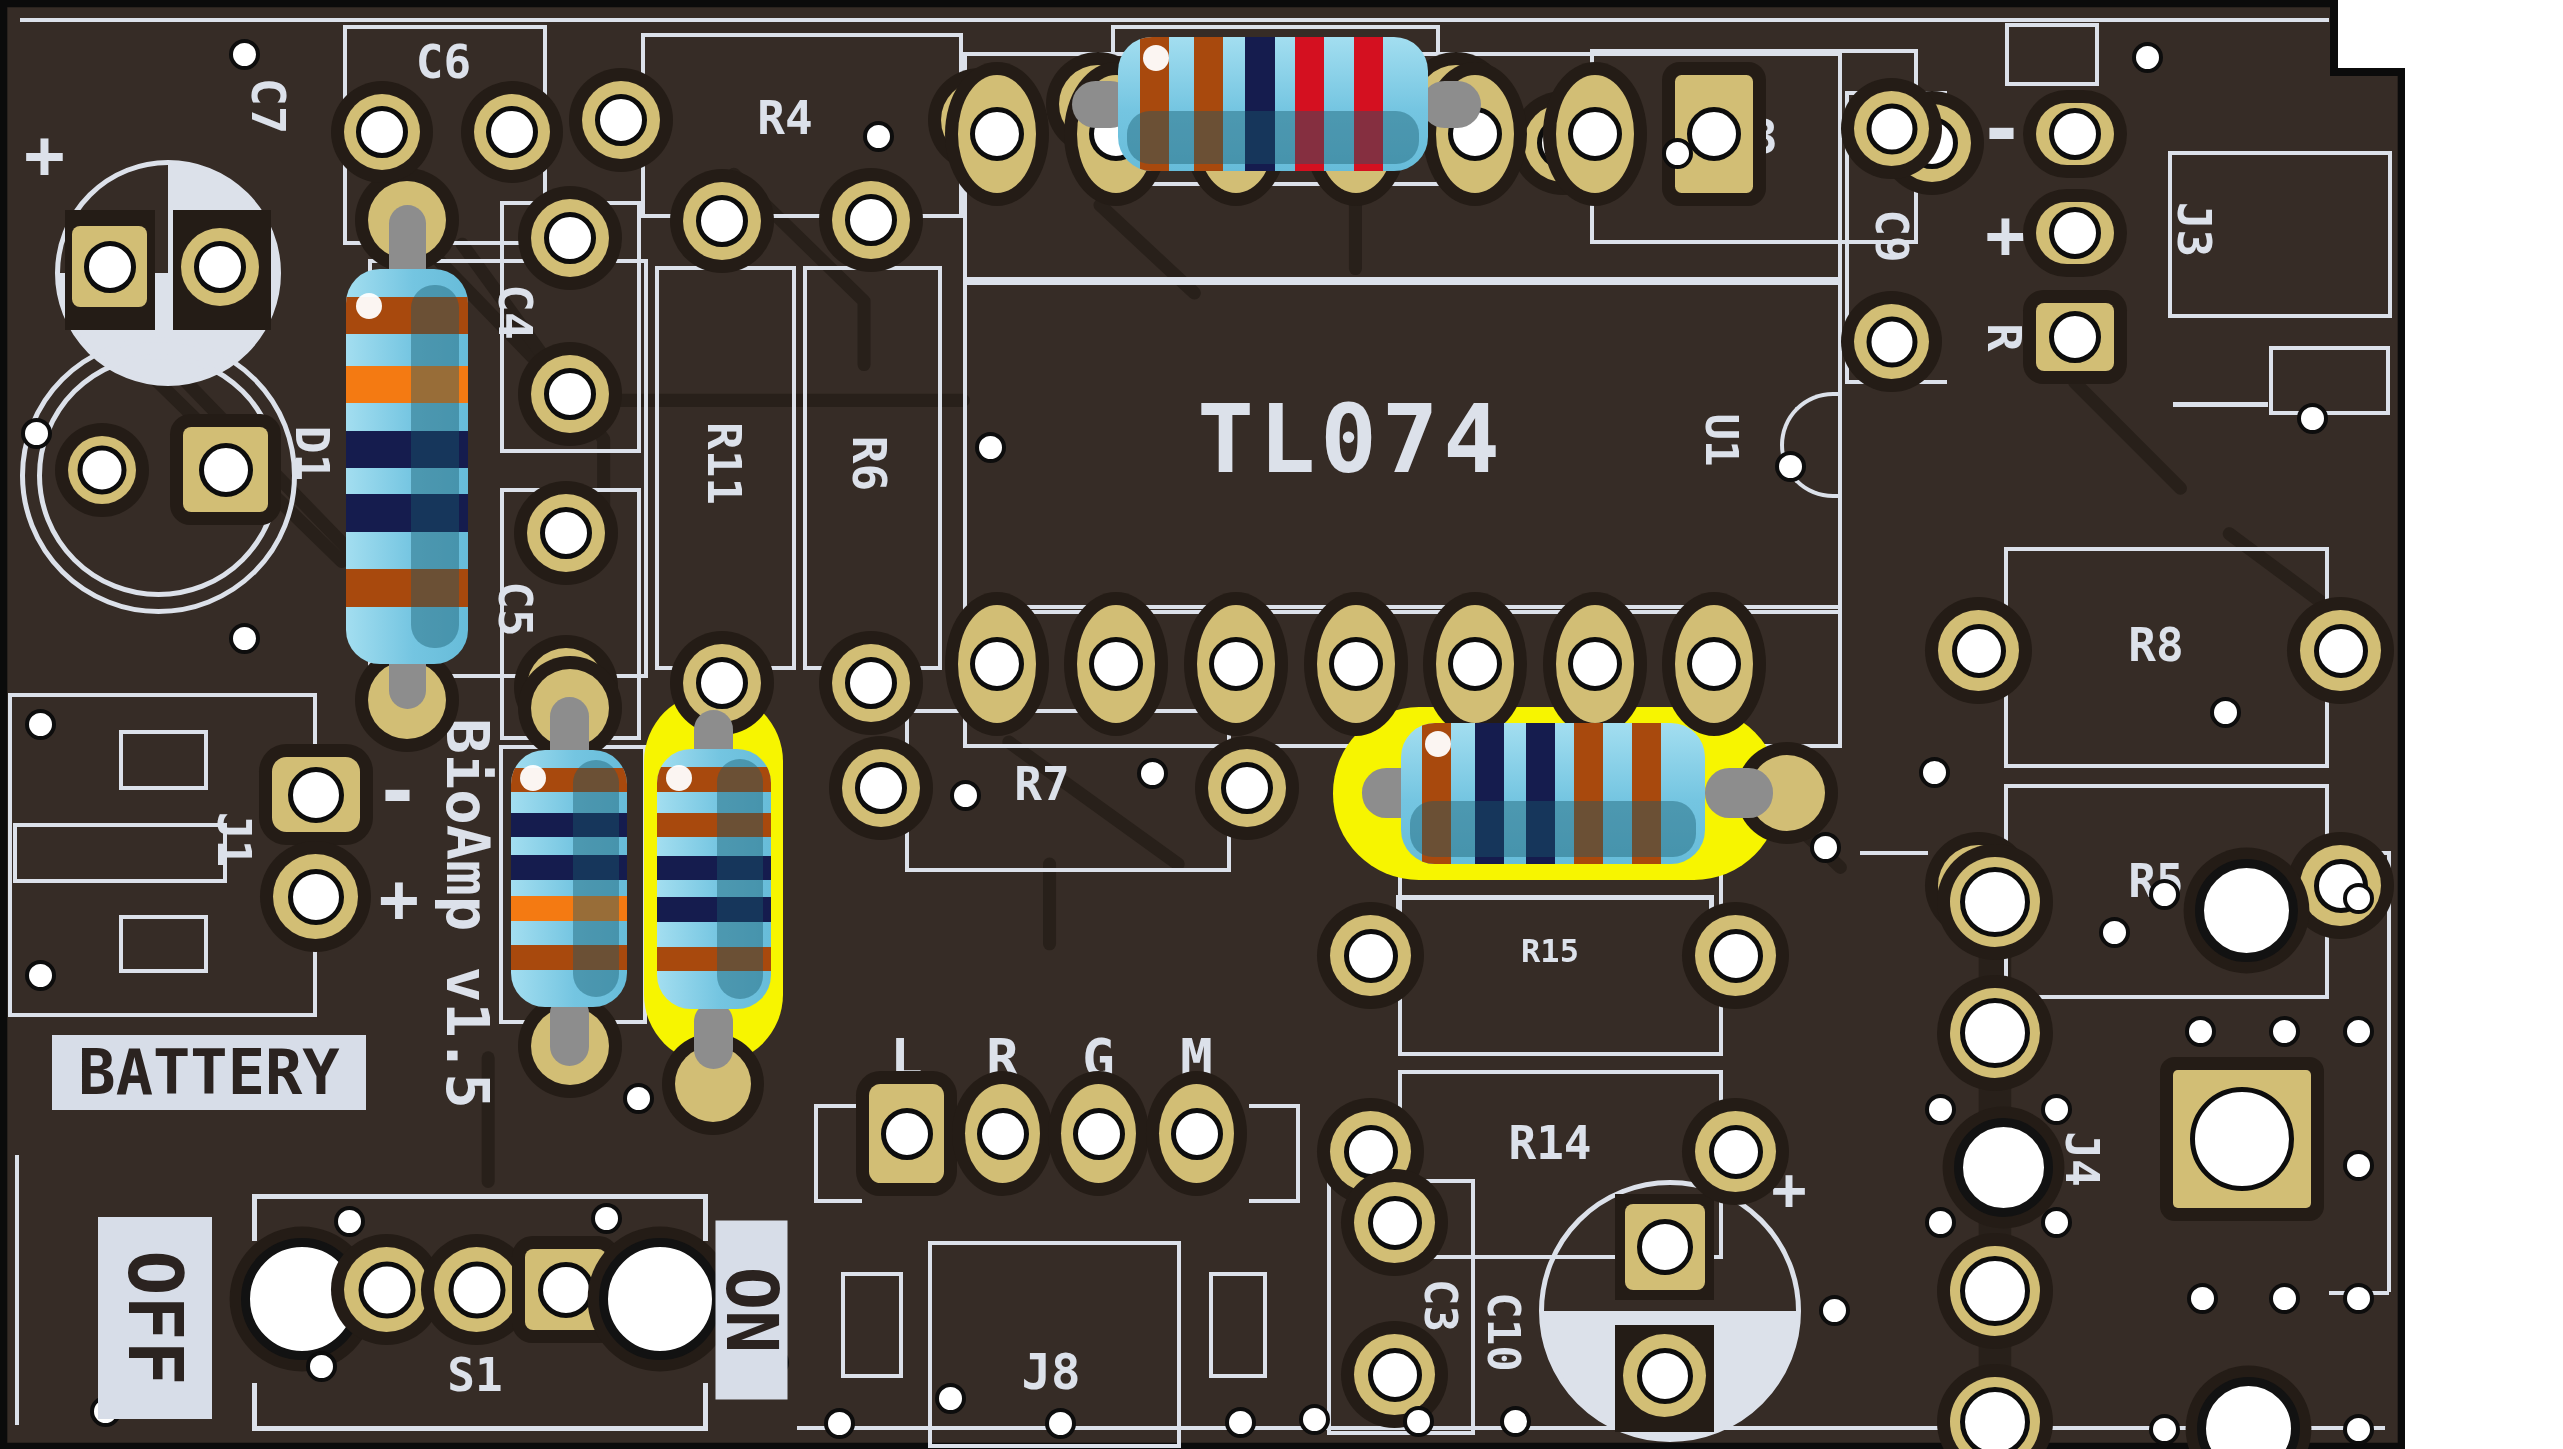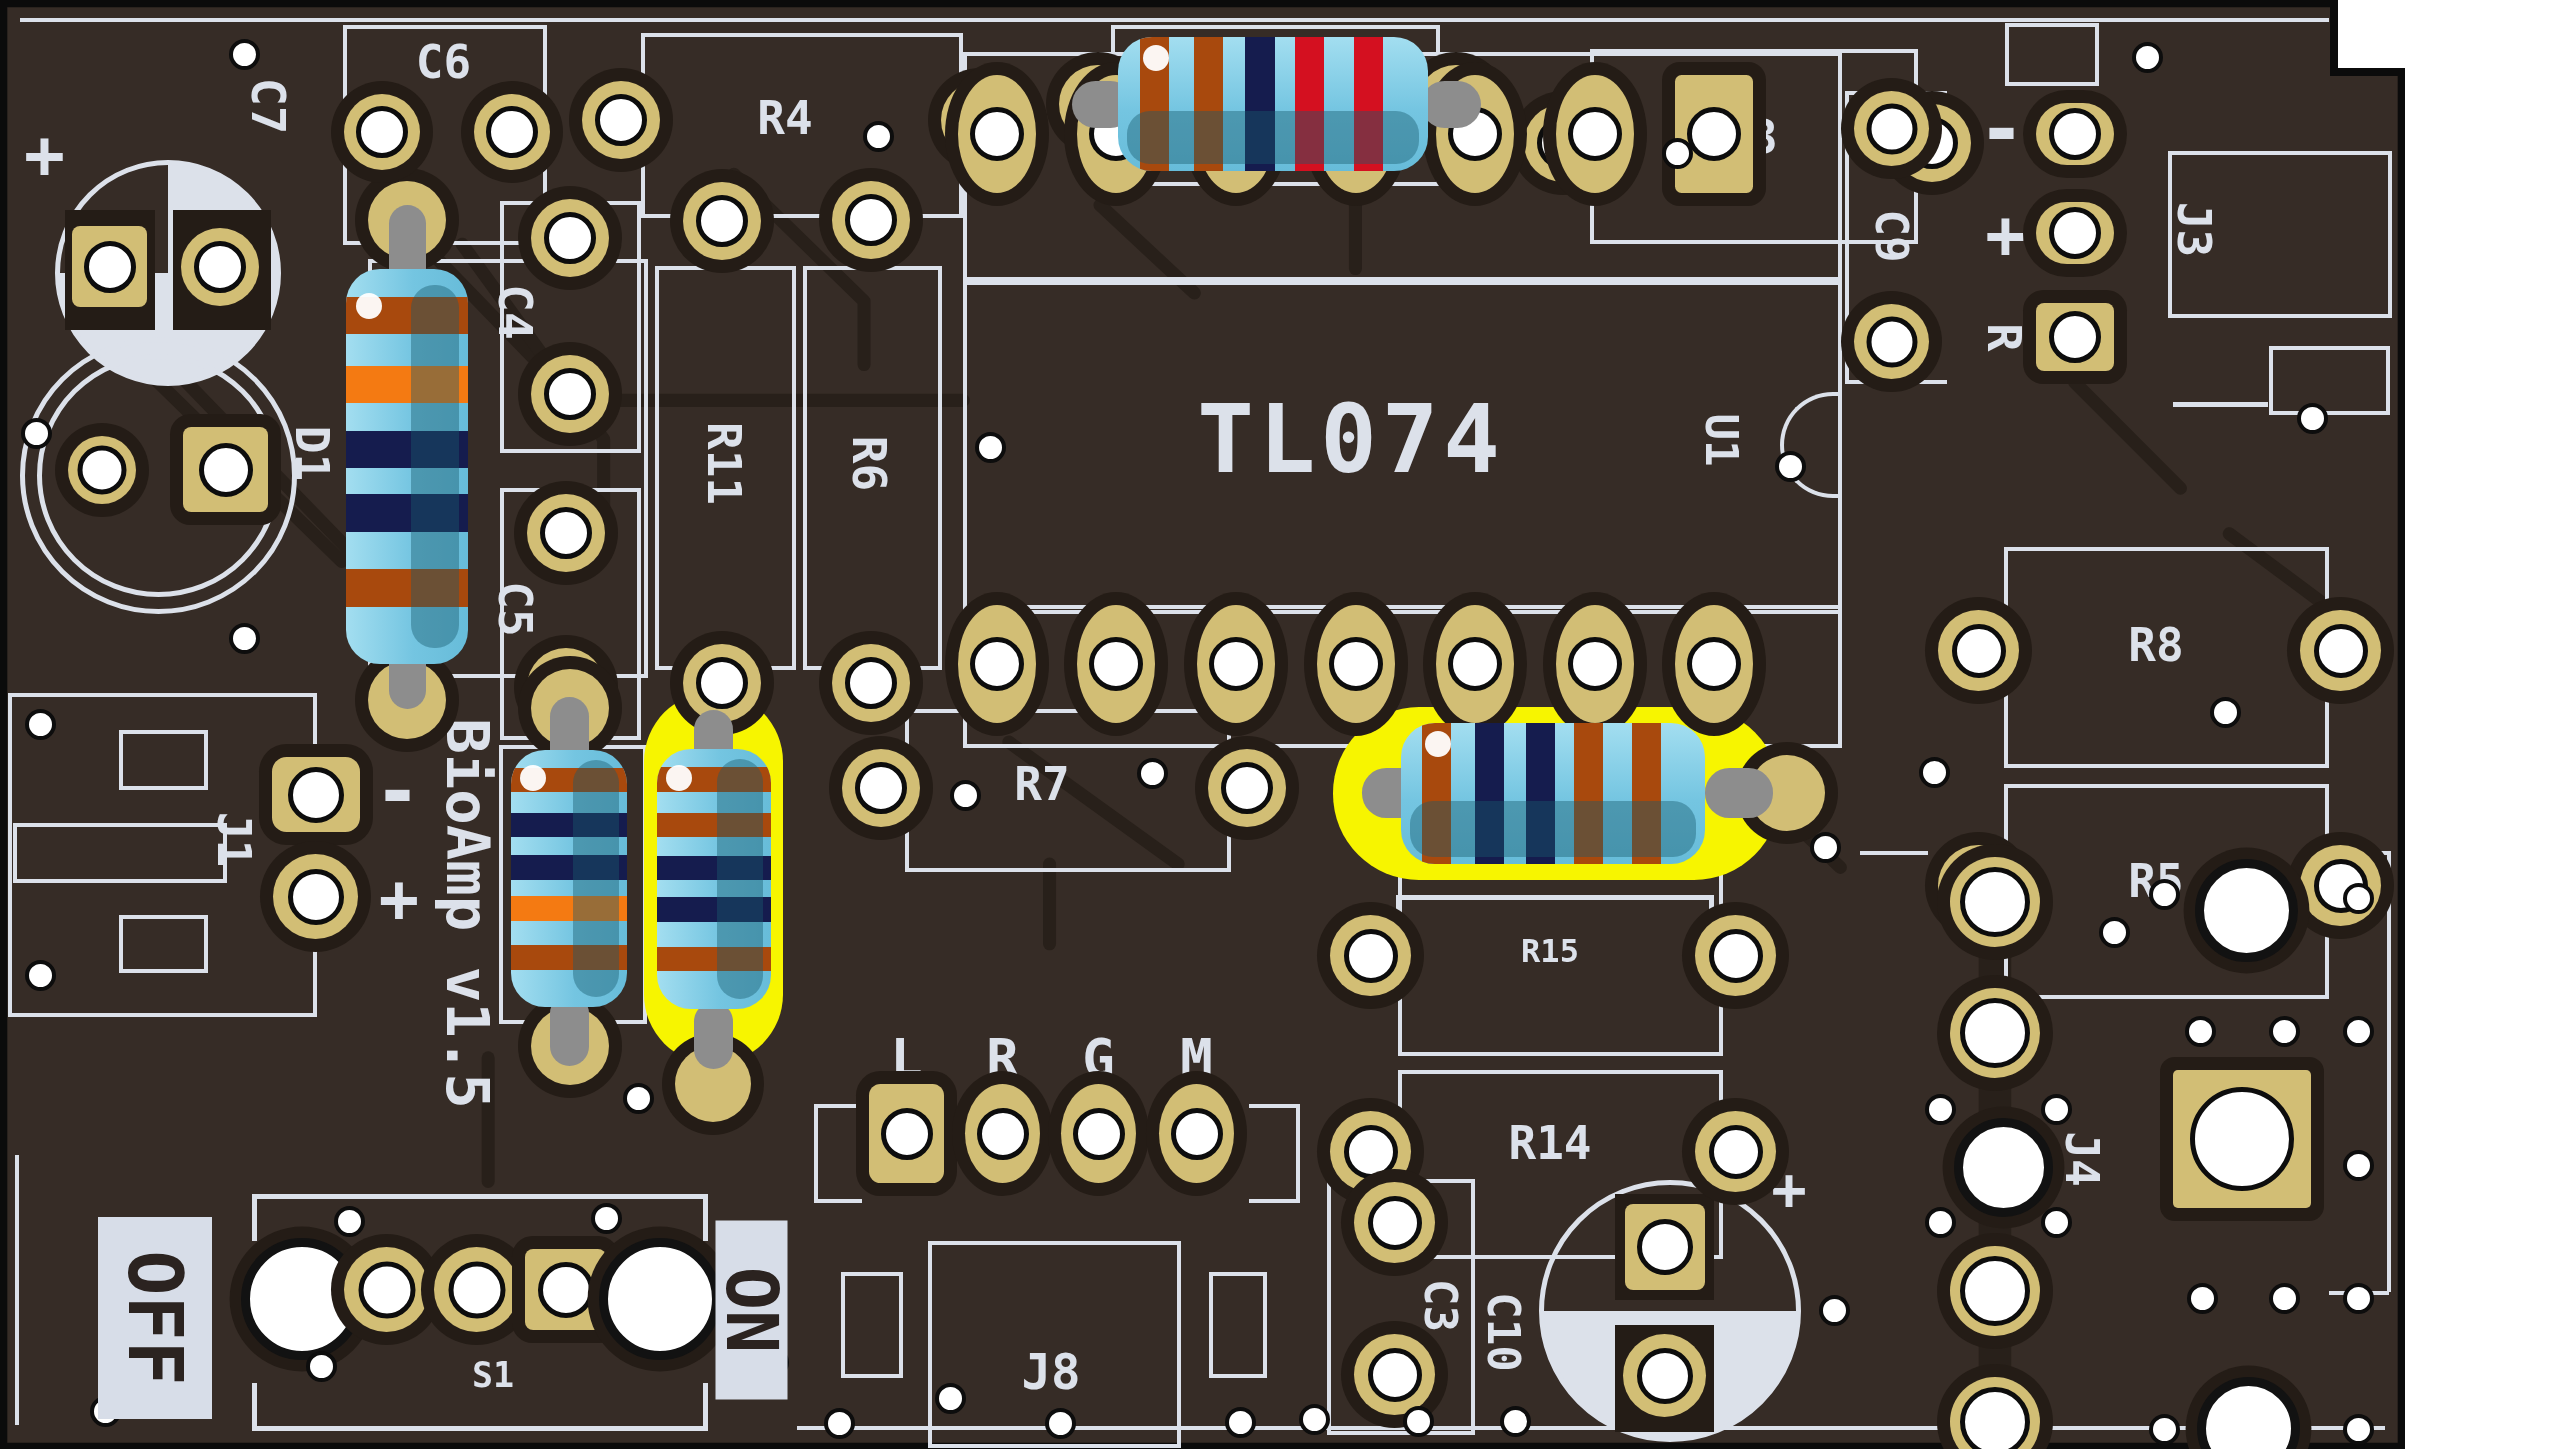--- a/index.html
+++ b/index.html
@@ -353,40 +353,41 @@
   <div class="pad sq" style="left:272px;top:757px;width:88px;height:75px;border-radius:14.6px;">
         <div class="hole" style="width:46px;height:46px;"></div>
       </div>
   <div class="pad" style="left:273px;top:854px;width:85px;height:85px;">
         <div class="hole" style="width:46px;height:46px;"></div>
       </div>
   <div class="slabel" style="left:373px;top:758px;width:49px;height:65px;font-size:78px;">-</div>
   <div class="slabel" style="left:373px;top:866px;width:52px;height:65px;font-size:67px;">+</div>
   <div class="slabel rot" style="left:209px;top:794px;width:50px;height:91px;font-size:46px;">J1</div>
 
+  <div class="banner" style="left:52px;top:1035px;width:314px;height:75px;font-size:62px;">BATTERY</div>
 
   <div class="banner rot" style="left:54px;top:1261px;width:202px;height:114px;font-size:75px;">OFF</div>
   <div class="sline" style="left:252px;top:1194px;width:456px;height:4.9px;"></div>
   <div class="sline" style="left:252px;top:1426px;width:456px;height:4.9px;"></div>
   <div class="sline" style="left:252px;top:1194px;width:4.9px;height:47px;"></div>
   <div class="sline" style="left:703px;top:1194px;width:4.9px;height:47px;"></div>
   <div class="sline" style="left:252px;top:1383px;width:4.9px;height:47px;"></div>
   <div class="sline" style="left:703px;top:1383px;width:4.9px;height:47px;"></div>
   <div class="mhole" style="left:241px;top:1238px;width:104px;height:104px;"></div>
   <div class="pad" style="left:344px;top:1247px;width:85px;height:85px;">
         <div class="hole" style="width:47px;height:47px;"></div>
       </div>
   <div class="pad" style="left:434px;top:1247px;width:85px;height:85px;">
         <div class="hole" style="width:47px;height:47px;"></div>
       </div>
   <div class="pad sq" style="left:525px;top:1249px;width:81px;height:81px;">
         <div class="hole" style="width:46px;height:46px;"></div>
       </div>
   <div class="mhole" style="left:599px;top:1238px;width:104px;height:104px;"></div>
-  <div class="slabel" style="left:448px;top:1349px;width:90px;height:52px;font-size:35px;">S1</div>
+  <div class="slabel" style="left:430px;top:1349px;width:90px;height:52px;font-size:46px;">S1</div>
   <div class="banner rot" style="left:662px;top:1274px;width:179px;height:72px;font-size:72px;">ON</div>
 
   <div class="slabel" style="left:878px;top:1032px;width:57px;height:52px;font-size:54px;">L</div>
   <div class="slabel" style="left:974px;top:1032px;width:57px;height:52px;font-size:54px;">R</div>
   <div class="slabel" style="left:1070px;top:1032px;width:57px;height:52px;font-size:54px;">G</div>
   <div class="slabel" style="left:1168px;top:1032px;width:57px;height:52px;font-size:54px;">M</div>
   <div class="pad sq" style="left:869px;top:1084px;width:75px;height:99px;border-radius:11.4px;">
         <div class="hole" style="width:42px;height:42px;"></div>
       </div>
   <div class="pad" style="left:965px;top:1084px;width:75px;height:99px;">

